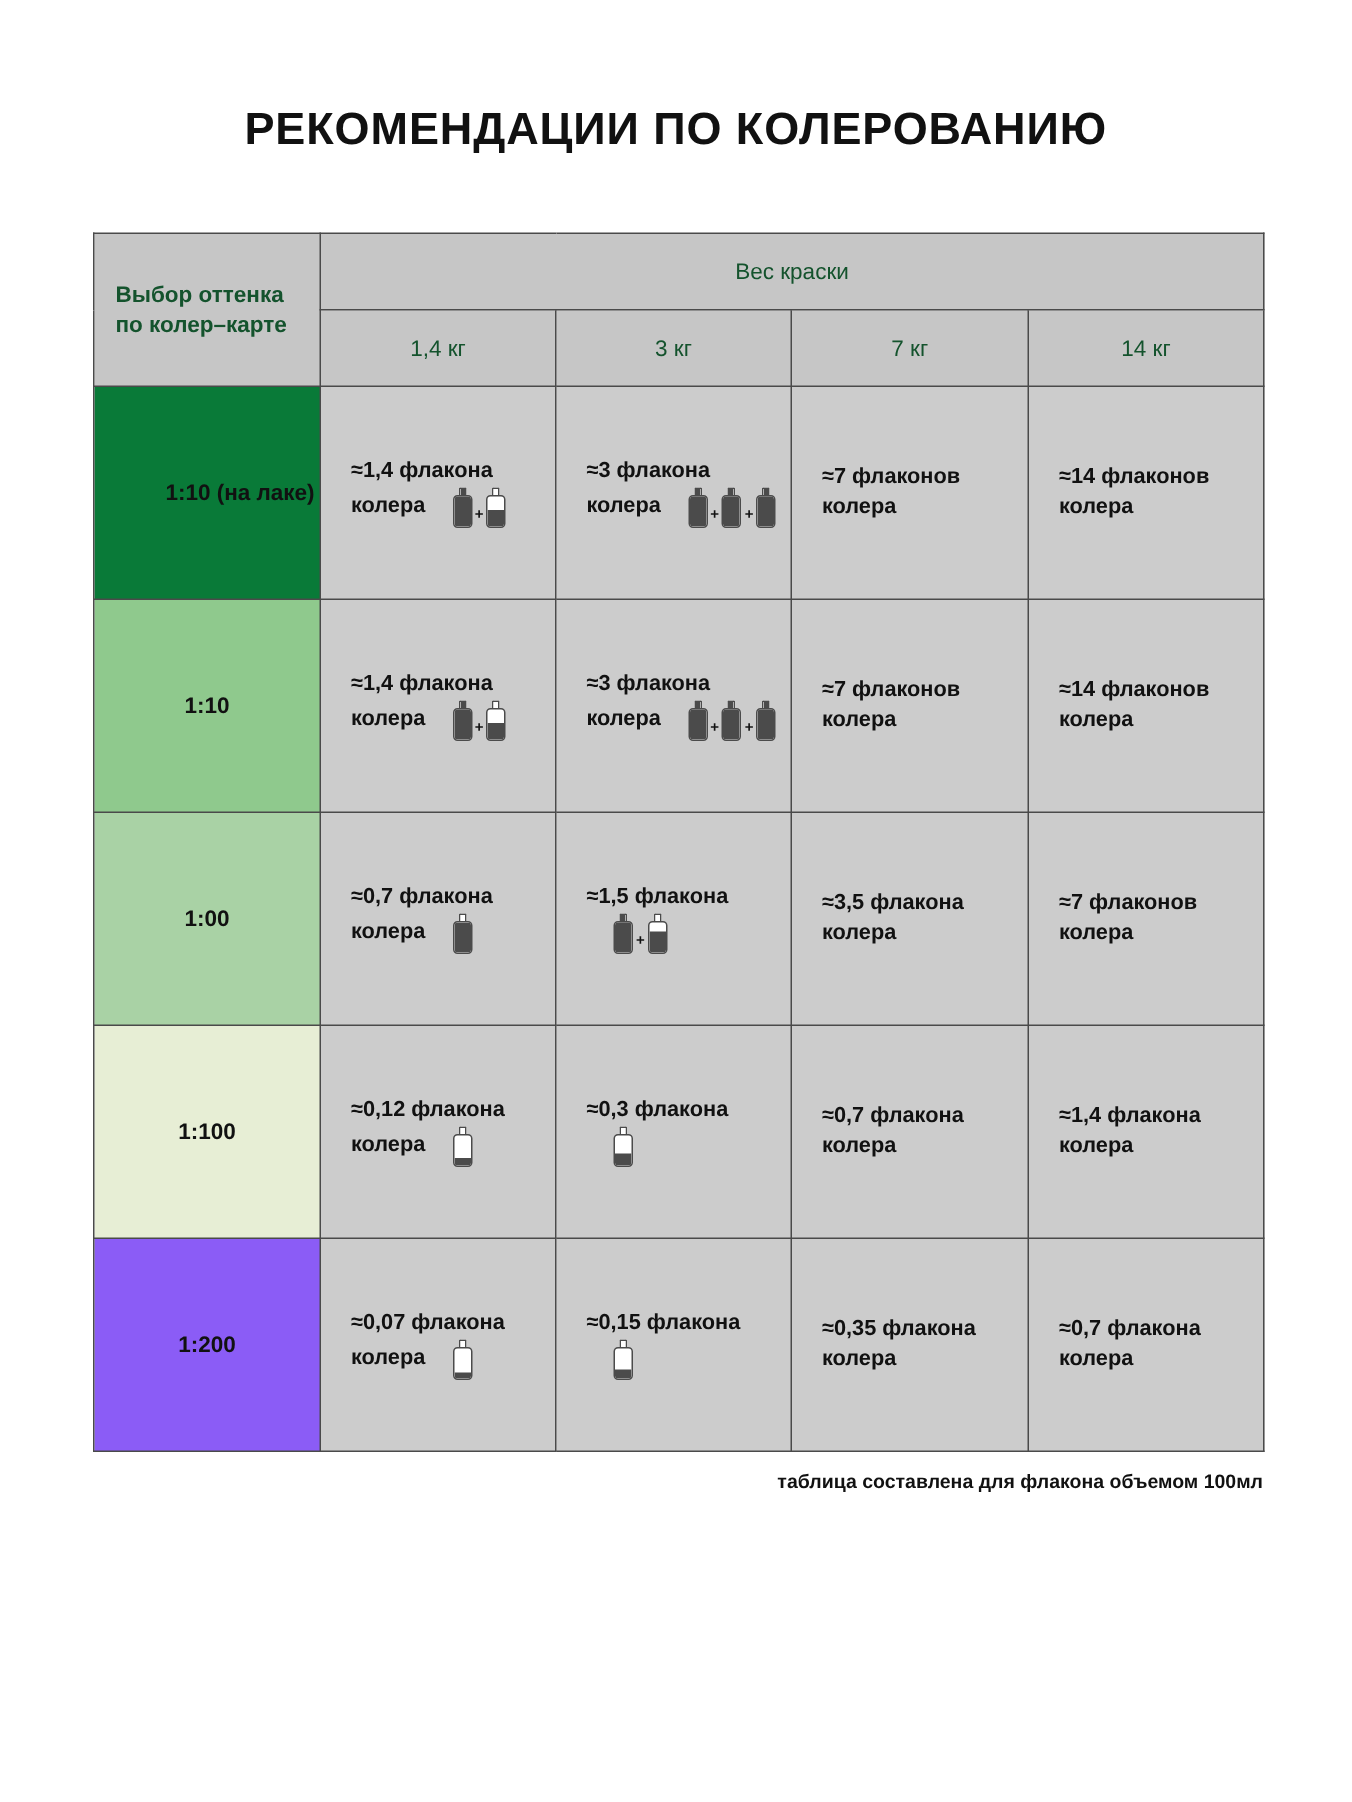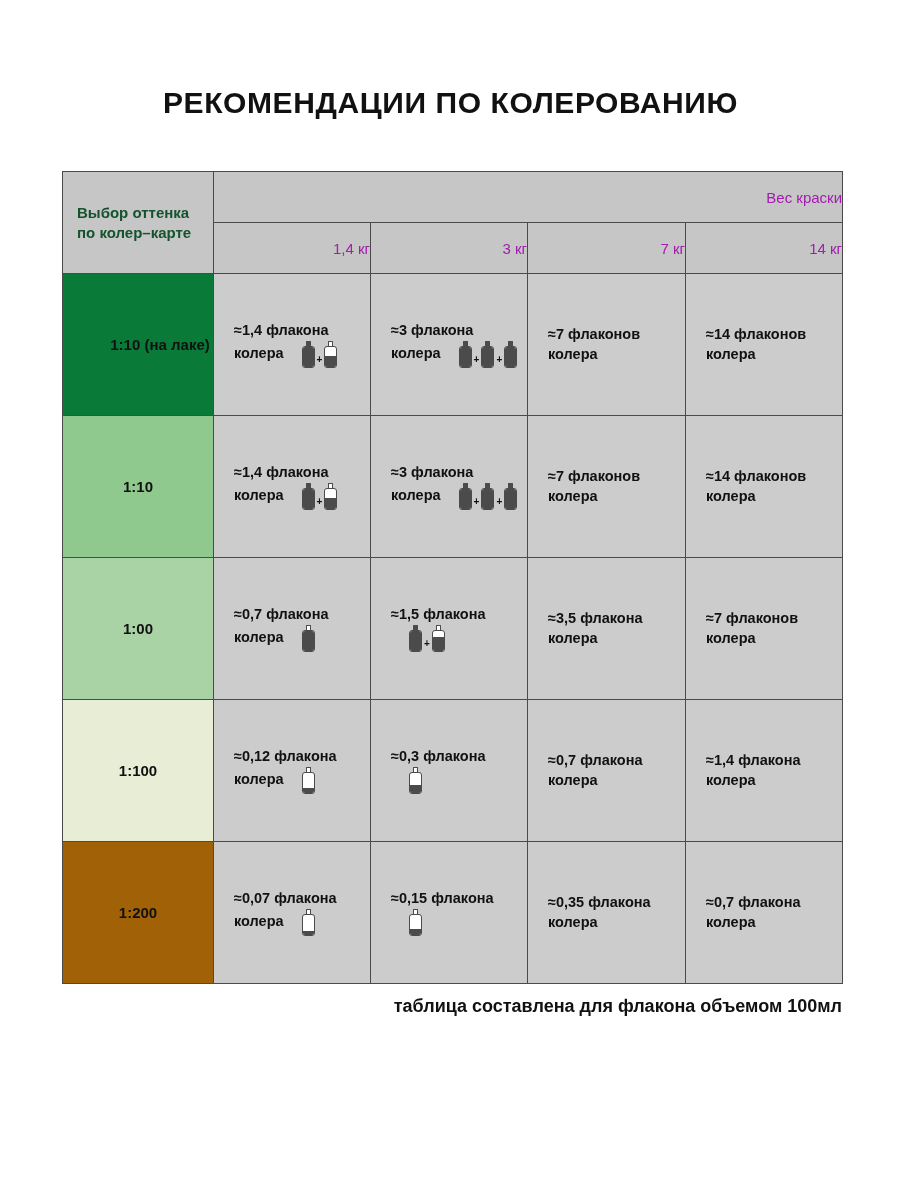--- a/index.html
+++ b/index.html
@@ -12,21 +12,20 @@
     height: 1201px;
     font-family: "Liberation Sans", "DejaVu Sans", sans-serif;
     color: #1a1a1a;
     position: relative;
     overflow: hidden;
   }
 
   .page {
     position: absolute;
     inset: 0;
-    margin-top: 16px;
   }
 
   
   .title {
     position: absolute;
     left: 0;
     right: 0;
     top: 70px;
     text-align: center;
     font-size: 30px;
@@ -61,22 +60,22 @@
   col.c-w1 { width: 157px; }
   col.c-w2 { width: 157px; }
   col.c-w3 { width: 158px; }
   col.c-w4 { width: 157px; }
 
   
   .hdr {
     background: #c6c6c6;
     font-size: 15px;
     font-weight: 700;
-    text-align: right;
-    color: #a21caf;
+    text-align: center;
+    color: #14532d;
   }
   .hdr-corner {
     background: #c6c6c6;
     text-align: left;
     padding: 0 0 0 14px !important;
     font-size: 15px;
     font-weight: 700;
     line-height: 1.32;
     color: #14532d;
   }
@@ -186,21 +185,21 @@
     background: #4b4b4b;
   }
 
   
   .footnote {
     position: absolute;
     left: 0;
     right: 59px;
     top: 980px;
     text-align: right;
-    font-size: 18px;
+    font-size: 13px;
     font-weight: 700;
     color: #111;
     white-space: nowrap;
   }
 </style>
 </head>
 <body>
 
 <div class="page">
 
@@ -508,21 +507,21 @@
             <td class="cell">
               <span class="cell-inner">
                 <span class="cell-line">≈1,4 флакона</span>
                 <span class="cell-line2">
                   <span class="cell-text">колера</span>
                 </span>
               </span>
             </td>
           </tr>
           <tr>
-            <td class="lbl" style="background: #a16207;">1:200</td>
+            <td class="lbl" style="background: #8b5cf6;">1:200</td>
             <td class="cell">
               <span class="cell-inner">
                 <span class="cell-line">≈0,07 флакона</span>
                 <span class="cell-line2">
                   <span class="cell-text">колера</span>
                   <span class="bottles">
                     <span class="bottle">
                       <span class="neck">
                         <span class="neckfill" style="height:0px"></span>
                       </span>

